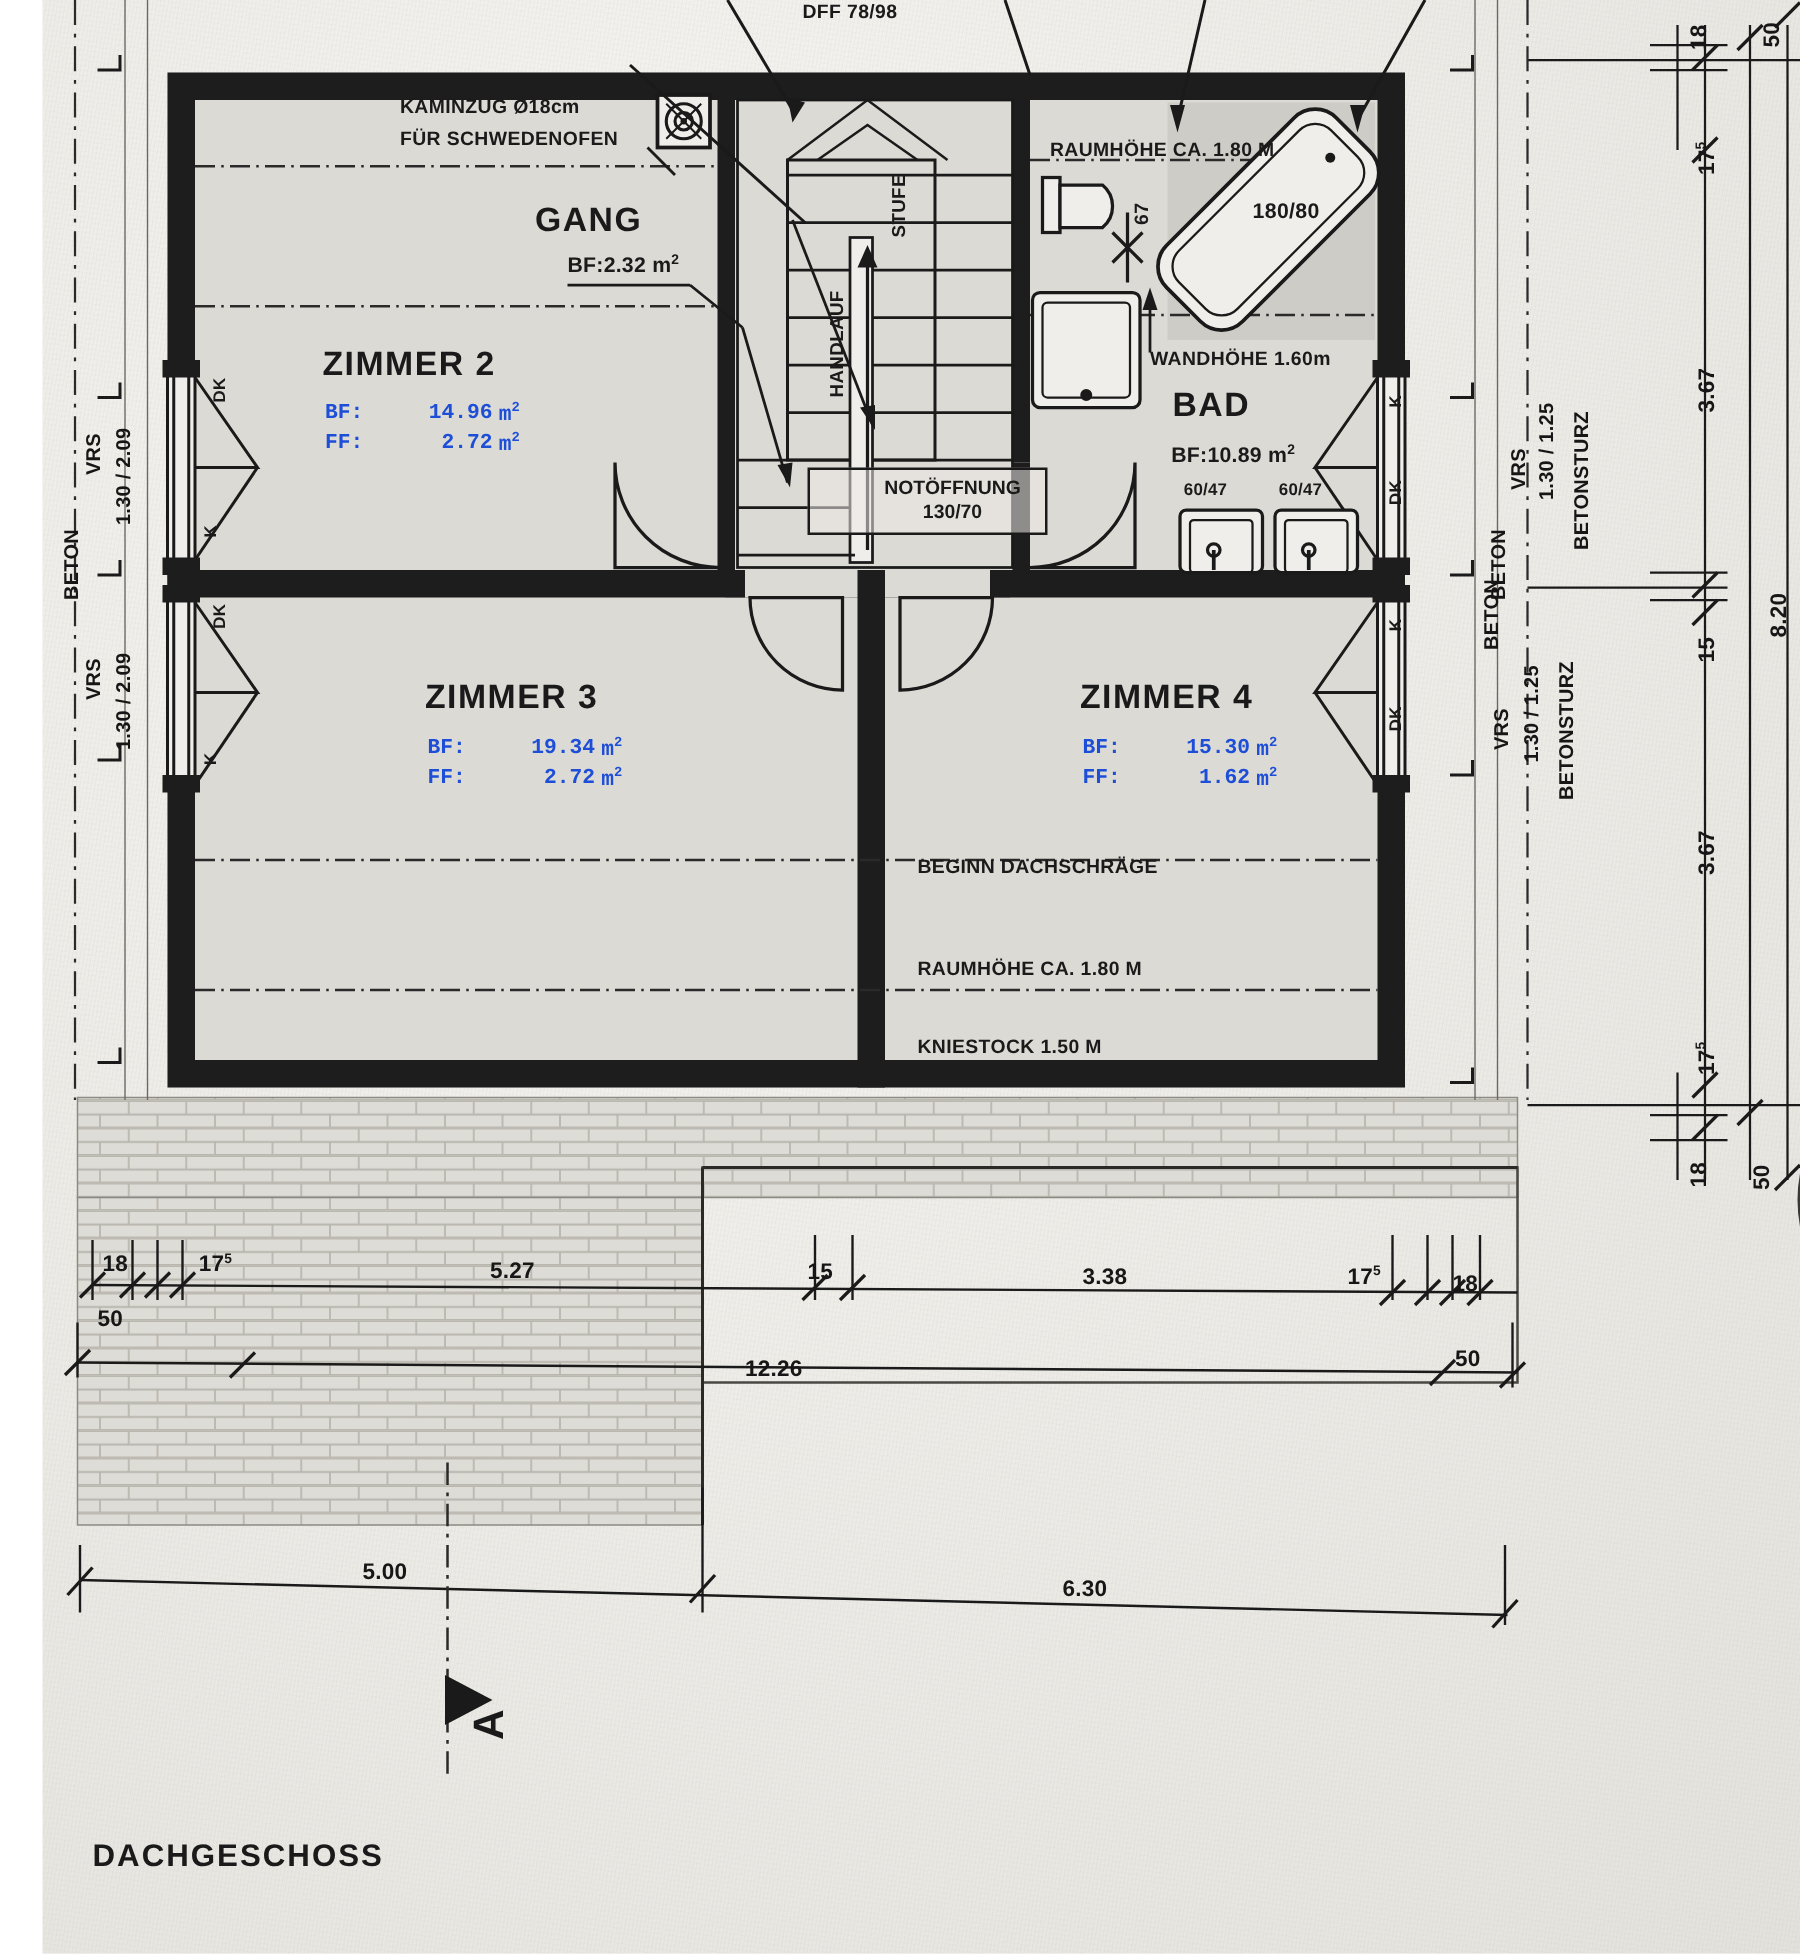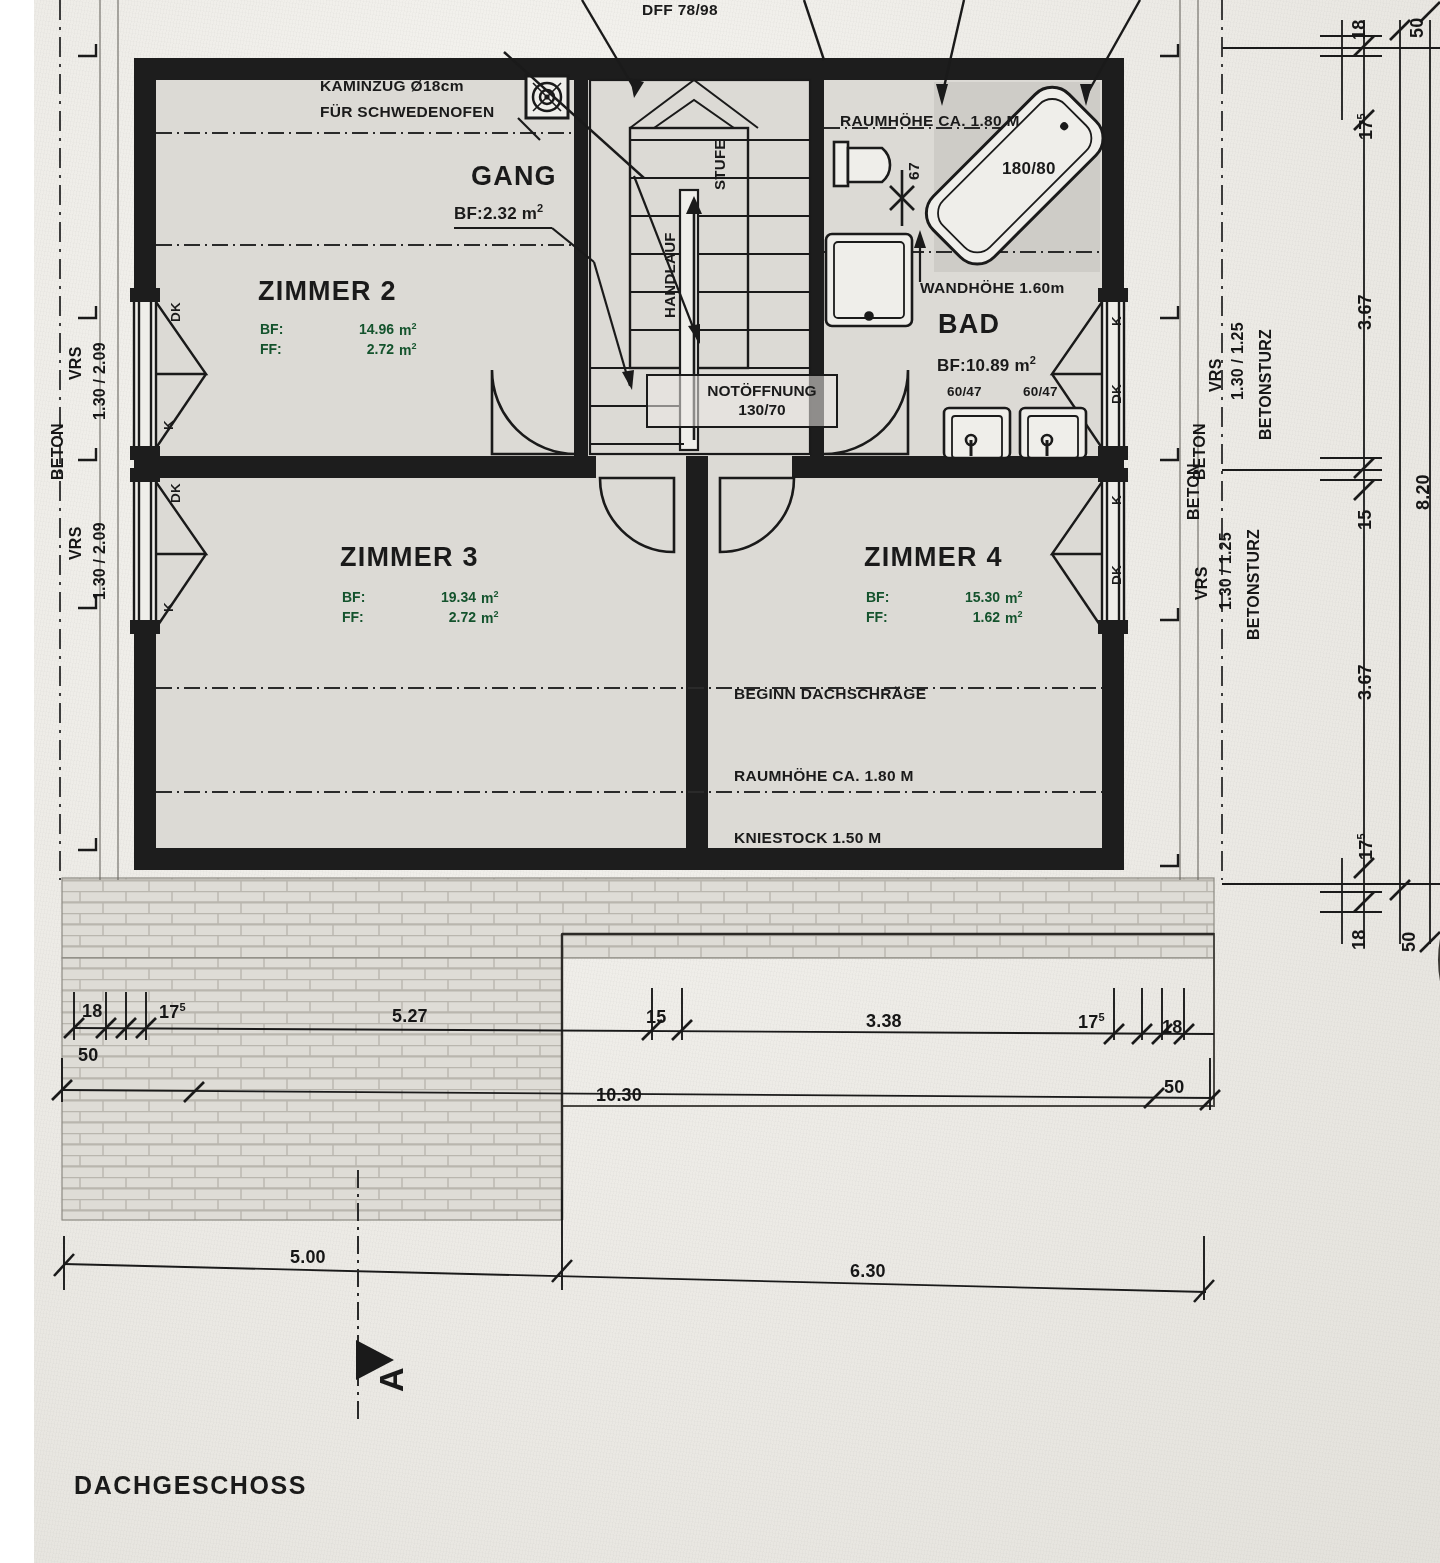--- a/index.html
+++ b/index.html
@@ -86,23 +86,24 @@
     background: rgba(236,234,229,0.55);
     text-align: center;
     font-size: 15.5px;
     font-weight: bold;
     line-height: 1.25;
     padding: 5px 8px 6px;
     color: #1a1a1a;
   }
   .areatable {
     position: absolute;
-    font-size: 14px;
-    font-weight: bold;
-    color: #14532d;
+    font-size: 17px;
+    font-weight: bold;
+    color: #1d4ed8;
+    font-family: Liberation Mono, monospace;
   }
   .areatable div { display: flex; gap: 0; margin-top: 3px; }
   .areatable .k { width: 52px; }
   .areatable .v { width: 82px; text-align: right; }
   .areatable .u { padding-left: 5px; }
   sup.s { font-size: 0.65em; vertical-align: super; }
 </style>
 </head>
 <body>
 
@@ -429,21 +430,21 @@
       <path d="M44 318 h18 v-12"></path>
       <path d="M44 608 h18 v-12"></path>
     </g>
   </svg>
 
   <div class="lbl note" style="left:608px; top:2px;">DFF 78/98</div>
 
   <div class="lbl note" style="left:286px; top:78px;">KAMINZUG Ø18cm</div>
   <div class="lbl note" style="left:286px; top:104px;">FÜR SCHWEDENOFEN</div>
 
-  <div class="lbl roomname" style="left:437px; top:162px;">GANG</div>
+  <div class="lbl roomname" style="left:394px; top:162px;">GANG</div>
   <div class="lbl area" style="left:420px; top:203px;"><span>BF:2.32</span>&nbsp;<span>m</span><sup class="s">2</sup></div>
 
   <div class="lbl roomname" style="left:224px; top:277px;">ZIMMER 2</div>
   <div class="areatable" style="left:226px; top:318px;">
     <div>
         <span class="k">BF:</span>
         <span class="v">14.96</span>
         <span class="u"><span>m</span><sup class="s">2</sup></span>
       </div>
     <div>
@@ -542,21 +543,21 @@
 
   <div class="lbl dim" style="left:48px; top:1002px;"><span>18</span></div>
   <div class="lbl dim" style="left:125px; top:1002px;"><span>17</span><sup>5</sup></div>
   <div class="lbl dim" style="left:358px; top:1007px;"><span>5.27</span></div>
   <div class="lbl dim" style="left:612px; top:1008px;"><span>15</span></div>
   <div class="lbl dim" style="left:832px; top:1012px;"><span>3.38</span></div>
   <div class="lbl dim" style="left:1044px; top:1012px;"><span>17</span><sup>5</sup></div>
   <div class="lbl dim" style="left:1128px; top:1018px;"><span>18</span></div>
 
   <div class="lbl dim" style="left:44px; top:1046px;"><span>50</span></div>
-  <div class="lbl dim" style="left:562px; top:1086px;"><span>10.30</span></div>
+  <div class="lbl dim" style="left:562px; top:1086px;"><span>12.26</span></div>
   <div class="lbl dim" style="left:1130px; top:1078px;"><span>50</span></div>
 
   <div class="lbl dim" style="left:256px; top:1248px;"><span>5.00</span></div>
   <div class="lbl dim" style="left:816px; top:1262px;"><span>6.30</span></div>
 
   <div class="lbl" style="left:340px; top:1392px; font-size:34px; font-weight:bold;"><span class="rot90" style="display:inline-block;">A</span></div>
 
   <div class="lbl title" style="left:40px; top:1472px;text-align:right;">DACHGESCHOSS</div>
 </div>
 

